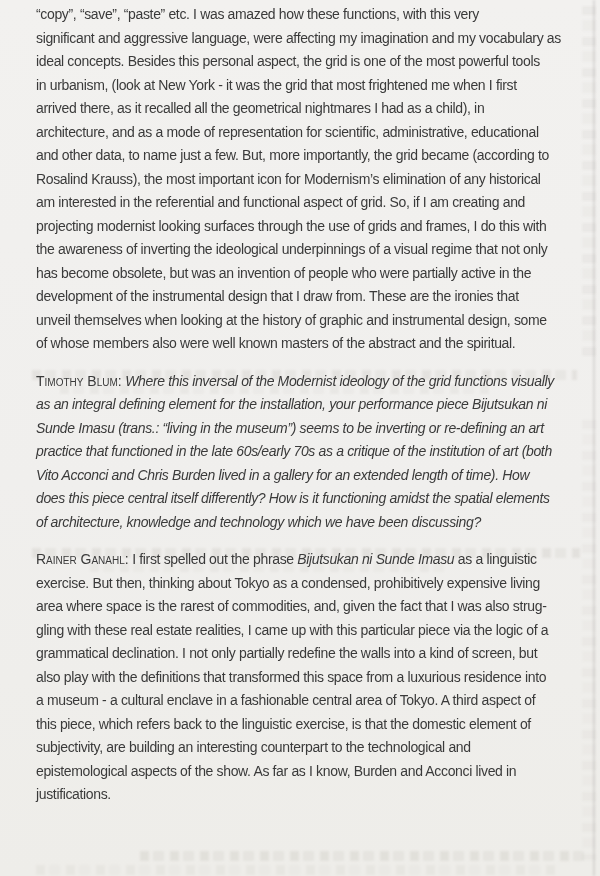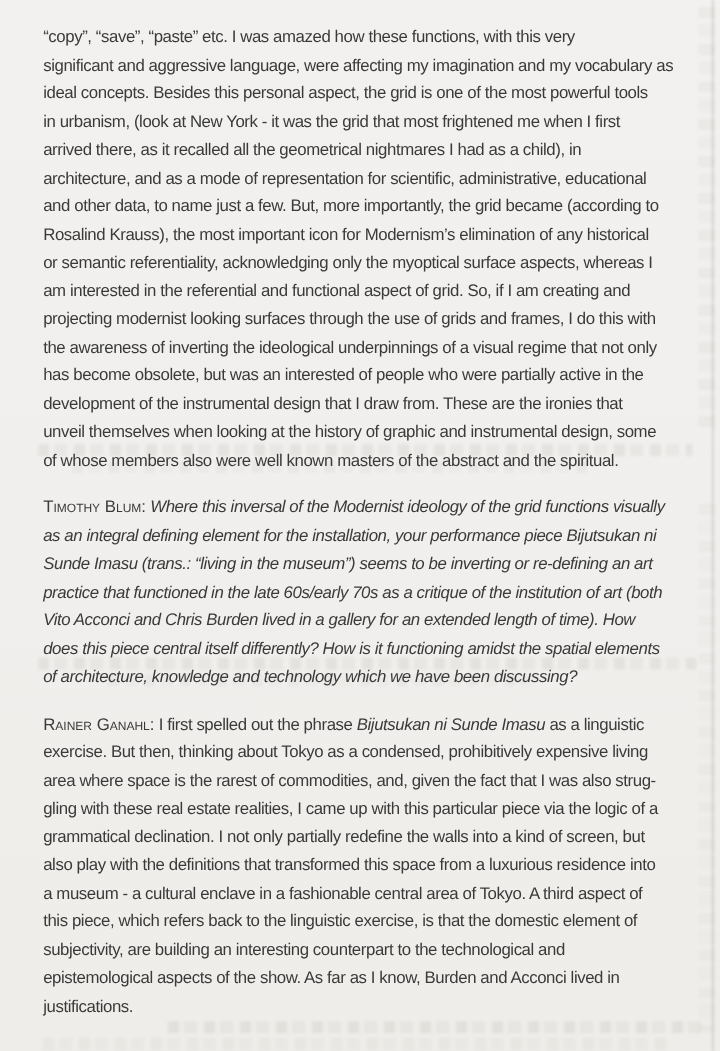--- a/index.html
+++ b/index.html
@@ -18,21 +18,21 @@
     position:absolute;inset:0;
   }
   .text-column{
     position:absolute;
     left:36px;top:3px;right:10px;
     color:var(--ink);
     font-size:14px;
     line-height:23.5px;
     letter-spacing:-0.35px;
   }
-  .para{margin:16px 0 14px 0;}
+  .para{margin:0 0 14px 0;}
   .line{white-space:nowrap;}
   .run{font-style:normal;}
   .run.italic{font-style:italic;}
   .run.smallcaps{font-variant:small-caps;letter-spacing:0;}
   
   .bleed{
     position:absolute;
     pointer-events:none;
     filter:blur(1.3px);
     opacity:.55;
@@ -86,25 +86,24 @@
   <div class="text-column">
       <div class="para">
         <div class="line"><span class="run">“copy”, “save”, “paste” etc. I was amazed how these functions, with this very</span></div>
         <div class="line"><span class="run">significant and aggressive language, were affecting my imagination and my vocabulary as</span></div>
         <div class="line"><span class="run">ideal concepts. Besides this personal aspect, the grid is one of the most powerful tools</span></div>
         <div class="line"><span class="run">in urbanism, (look at New York - it was the grid that most frightened me when I first</span></div>
         <div class="line"><span class="run">arrived there, as it recalled all the geometrical nightmares I had as a child), in</span></div>
         <div class="line"><span class="run">architecture, and as a mode of representation for scientific, administrative, educational</span></div>
         <div class="line"><span class="run">and other data, to name just a few. But, more importantly, the grid became (according to</span></div>
         <div class="line"><span class="run">Rosalind Krauss), the most important icon for Modernism’s elimination of any historical</span></div>
-        <div class="line"><span class="run">or semantic referentiality, acknowledging only the myoptical surface aspects, whereas I</span></div>
         <div class="line"><span class="run">am interested in the referential and functional aspect of grid. So, if I am creating and</span></div>
         <div class="line"><span class="run">projecting modernist looking surfaces through the use of grids and frames, I do this with</span></div>
         <div class="line"><span class="run">the awareness of inverting the ideological underpinnings of a visual regime that not only</span></div>
-        <div class="line"><span class="run">has become obsolete, but was an interested of people who were partially active in the</span></div>
+        <div class="line"><span class="run">has become obsolete, but was an invention of people who were partially active in the</span></div>
         <div class="line"><span class="run">development of the instrumental design that I draw from. These are the ironies that</span></div>
         <div class="line"><span class="run">unveil themselves when looking at the history of graphic and instrumental design, some</span></div>
         <div class="line"><span class="run">of whose members also were well known masters of the abstract and the spiritual.</span></div>
       </div>
       <div class="para">
         <div class="line"><span class="run smallcaps">Timothy Blum:</span><span class="run italic"> Where this inversal of the Modernist ideology of the grid functions visually</span></div>
         <div class="line"><span class="run italic">as an integral defining element for the installation, your performance piece Bijutsukan ni</span></div>
         <div class="line"><span class="run italic">Sunde Imasu (trans.: “living in the museum”) seems to be inverting or re-defining an art</span></div>
         <div class="line"><span class="run italic">practice that functioned in the late 60s/early 70s as a critique of the institution of art (both</span></div>
         <div class="line"><span class="run italic">Vito Acconci and Chris Burden lived in a gallery for an extended length of time). How</span></div>

